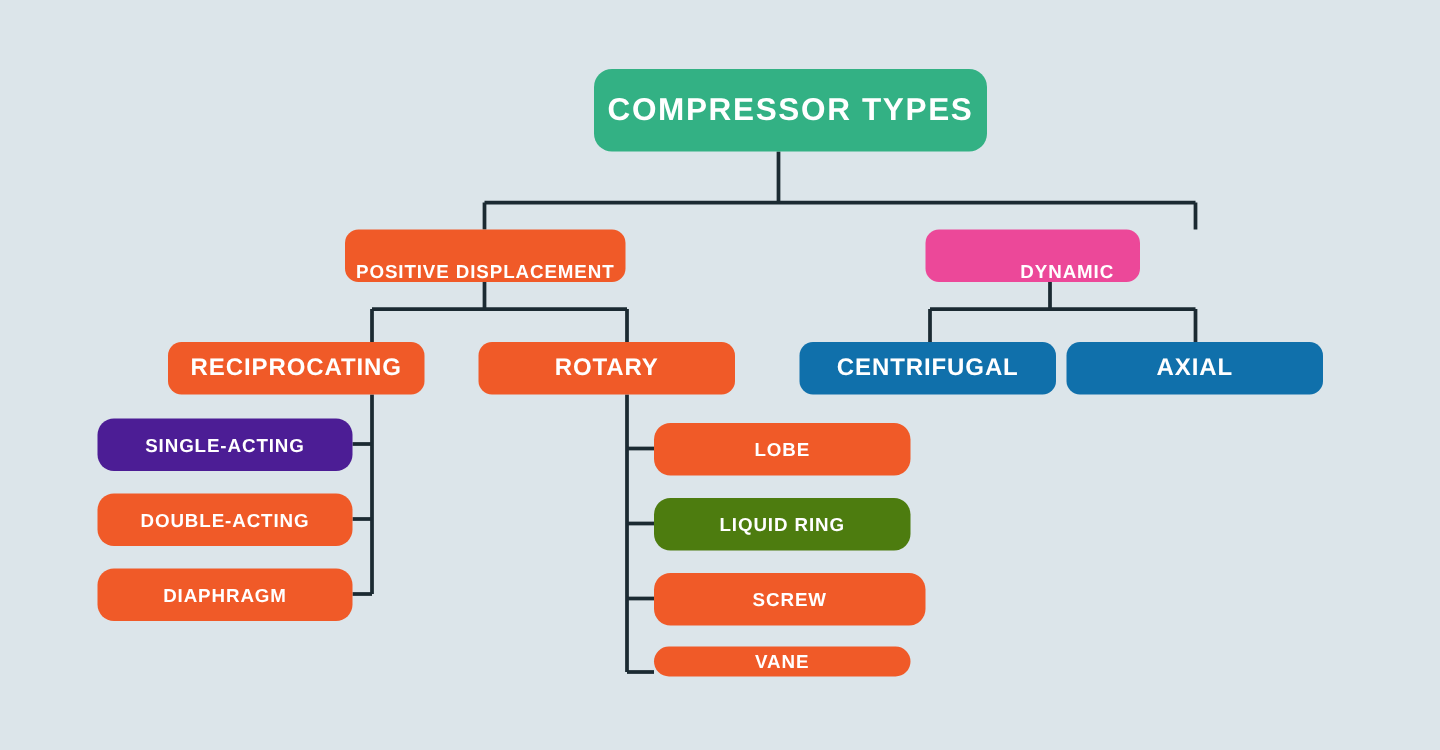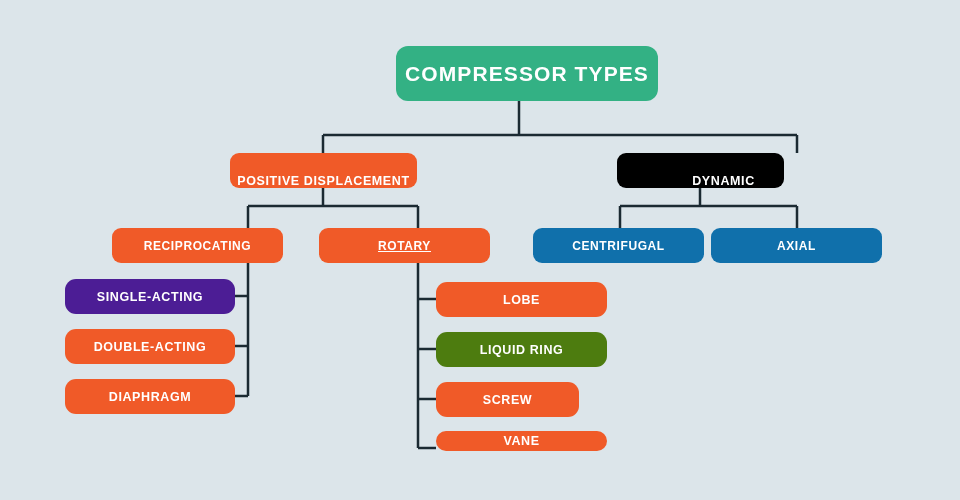--- a/index.html
+++ b/index.html
@@ -47,21 +47,21 @@
     font-size: 21px;
     letter-spacing: 1.1px;
   }
   .node-l2 {
     border-radius: 9px;
     font-size: 12.5px;
     align-items: flex-end;
   }
   .node-l3 {
     border-radius: 9px;
-    font-size: 12px;
+    font-size: 16px;
   }
   .node-leaf {
     border-radius: 11px;
     font-size: 12.5px;
   }
 </style>
 </head>
 <body>
 
 <div id="canvas">
@@ -101,29 +101,29 @@
   </svg>
 
   <div class="node node-root" style="left:396px; top:46px; width:262px; height:55px; background:#33b184;">
     <span>COMPRESSOR TYPES</span>
   </div>
 
   <div class="node node-l2" style="left:230px; top:153px; width:187px; height:35px; background:#f05a28;">
     <span>POSITIVE DISPLACEMENT</span>
   </div>
 
-  <div class="node node-l2" style="left:617px; top:153px; width:167px; height:35px; background:#000000;padding-left:46px;">
+  <div class="node node-l2" style="left:617px; top:153px; width:143px; height:35px; background:#ec4899;padding-left:46px;">
     <span>DYNAMIC</span>
   </div>
 
   <div class="node node-l3" style="left:112px; top:228px; width:171px; height:35px; background:#f05a28;">
     <span>RECIPROCATING</span>
   </div>
 
-  <div class="node node-l3" style="left:319px; top:228px; width:171px; height:35px; background:#f05a28;text-decoration:underline;">
+  <div class="node node-l3" style="left:319px; top:228px; width:171px; height:35px; background:#f05a28;">
     <span>ROTARY</span>
   </div>
 
   <div class="node node-l3" style="left:533px; top:228px; width:171px; height:35px; background:#1070ab;">
     <span>CENTRIFUGAL</span>
   </div>
 
   <div class="node node-l3" style="left:711px; top:228px; width:171px; height:35px; background:#1070ab;text-align:right;">
     <span>AXIAL</span>
   </div>
@@ -141,21 +141,21 @@
   </div>
 
   <div class="node node-leaf" style="left:436px; top:282px; width:171px; height:35px; background:#f05a28;">
     <span>LOBE</span>
   </div>
 
   <div class="node node-leaf" style="left:436px; top:332px; width:171px; height:35px; background:#4d7c0f;">
     <span>LIQUID RING</span>
   </div>
 
-  <div class="node node-leaf" style="left:436px; top:382px; width:143px; height:35px; background:#f05a28;">
+  <div class="node node-leaf" style="left:436px; top:382px; width:181px; height:35px; background:#f05a28;">
     <span>SCREW</span>
   </div>
 
   <div class="node node-leaf" style="left:436px; top:431px; width:171px; height:20px; background:#f05a28;">
     <span>VANE</span>
   </div>
 
 </div>
 
 </body></html>

